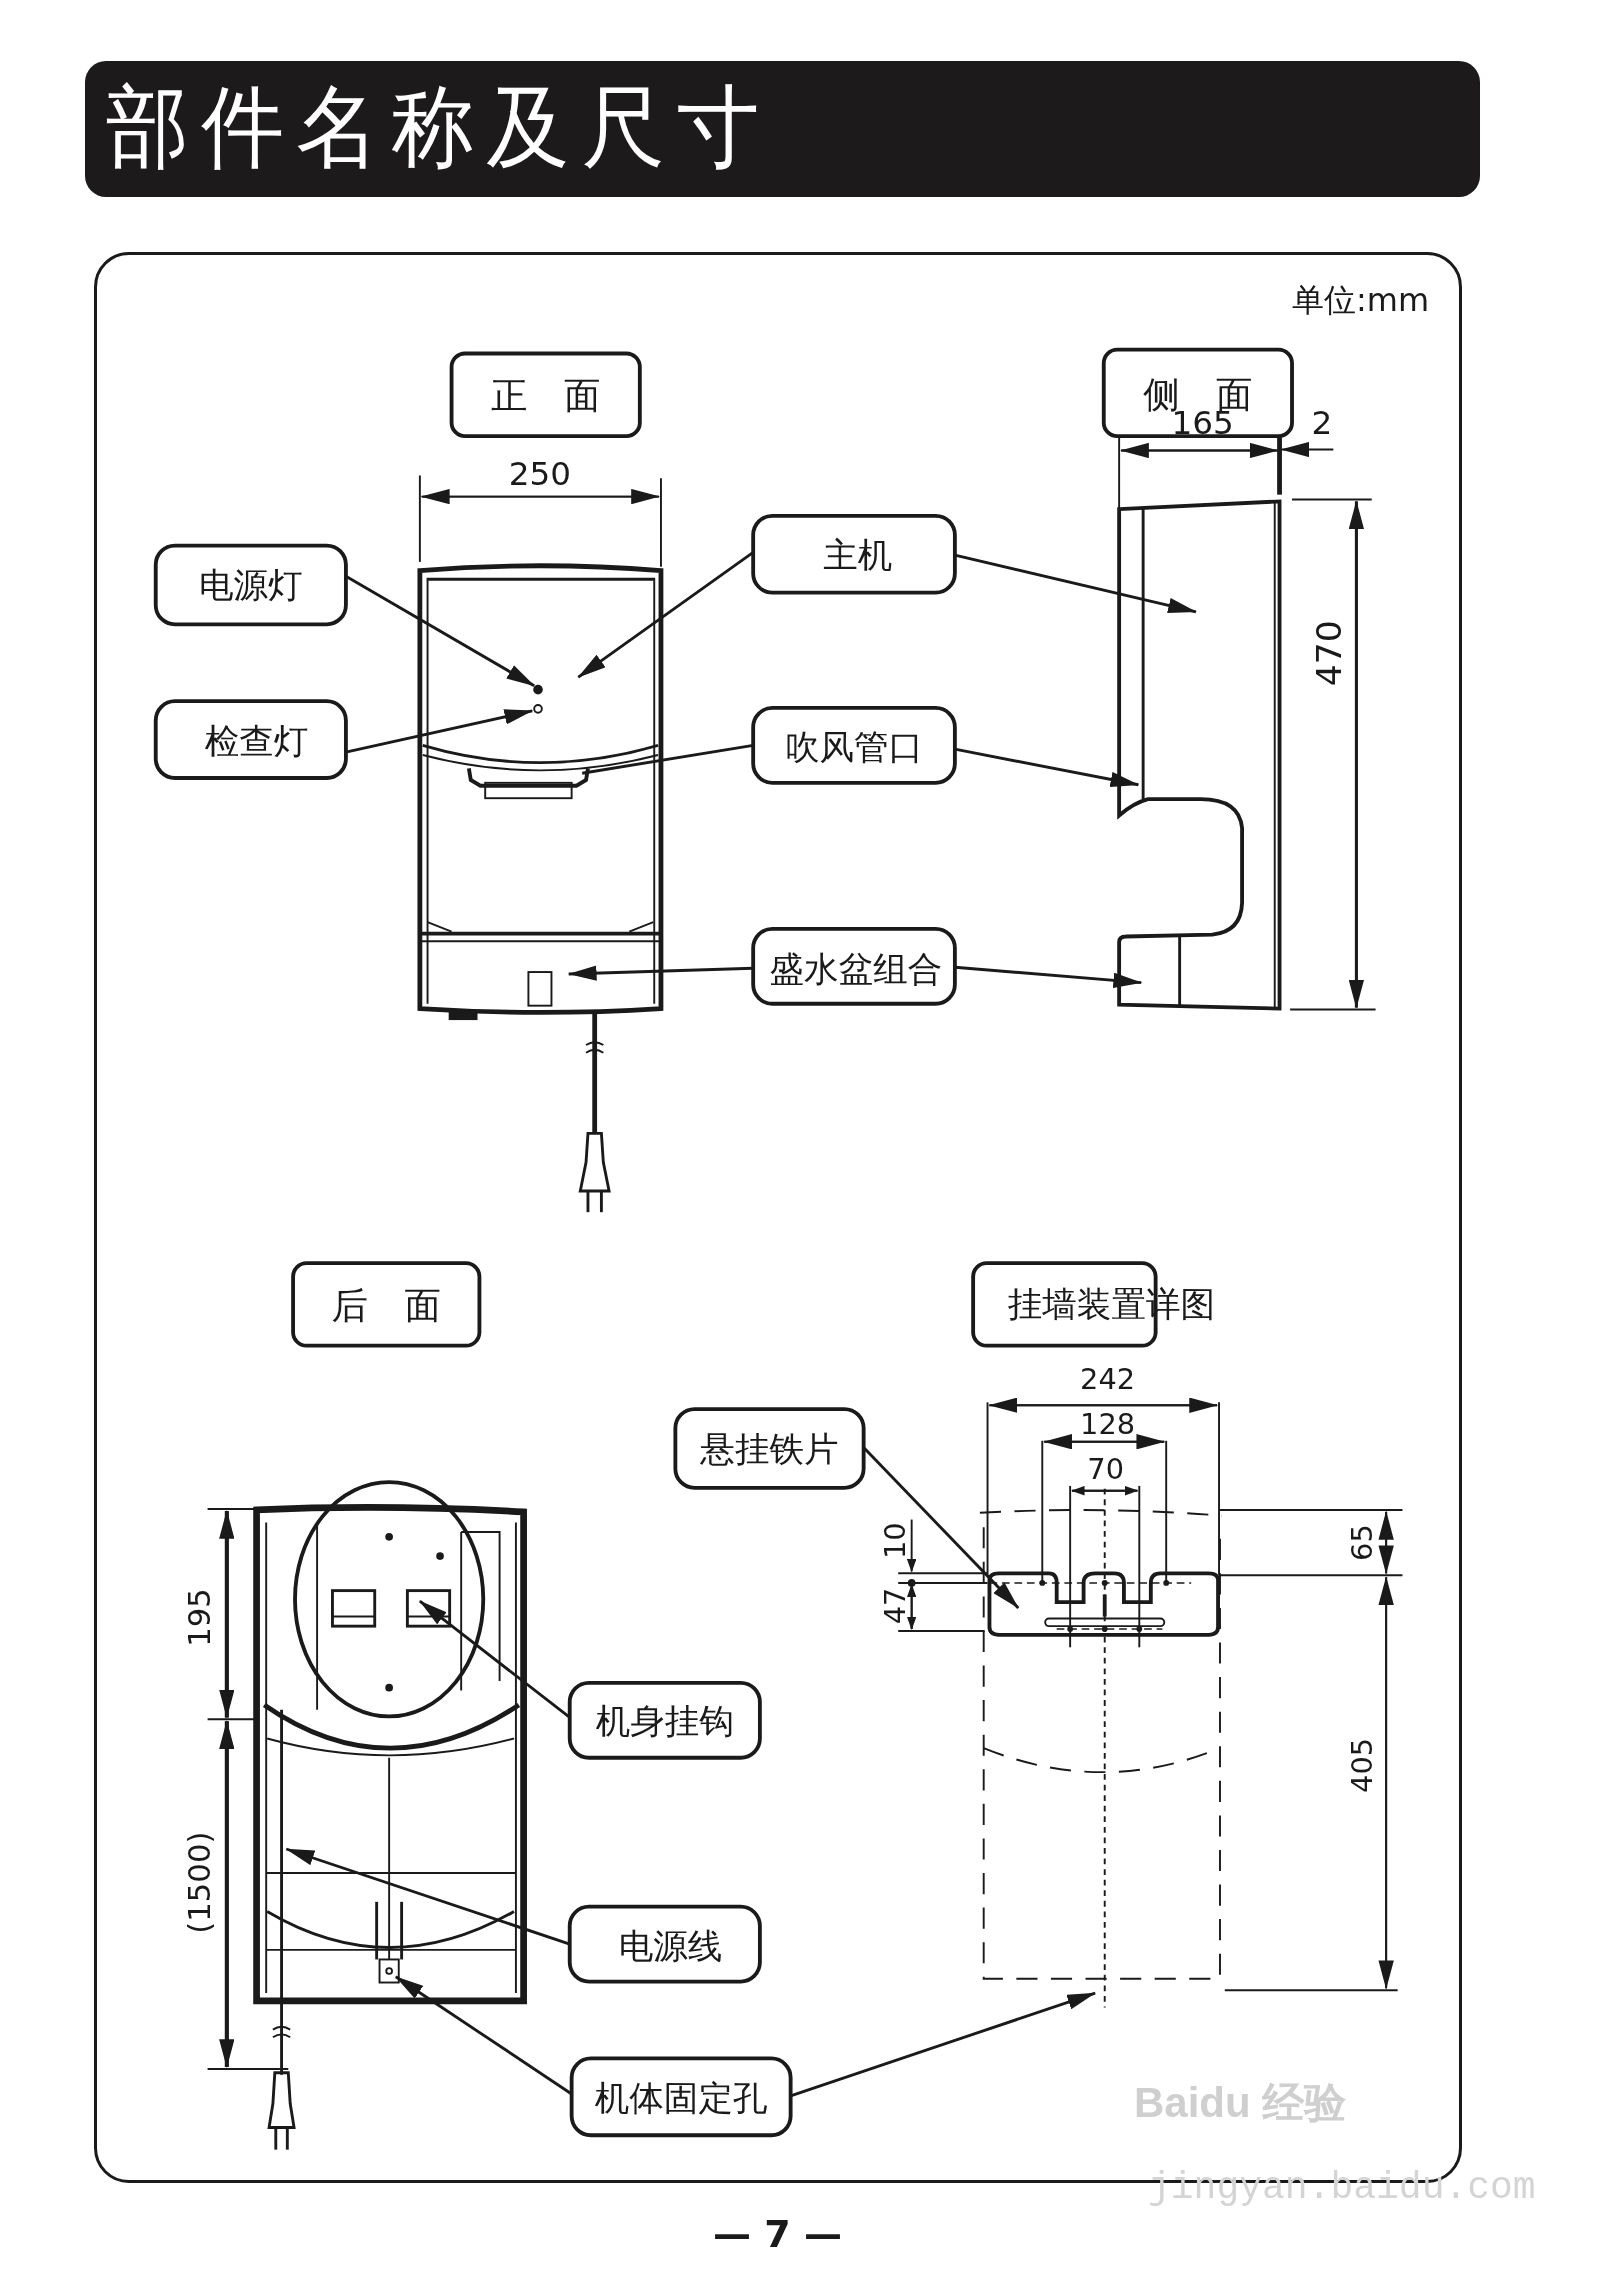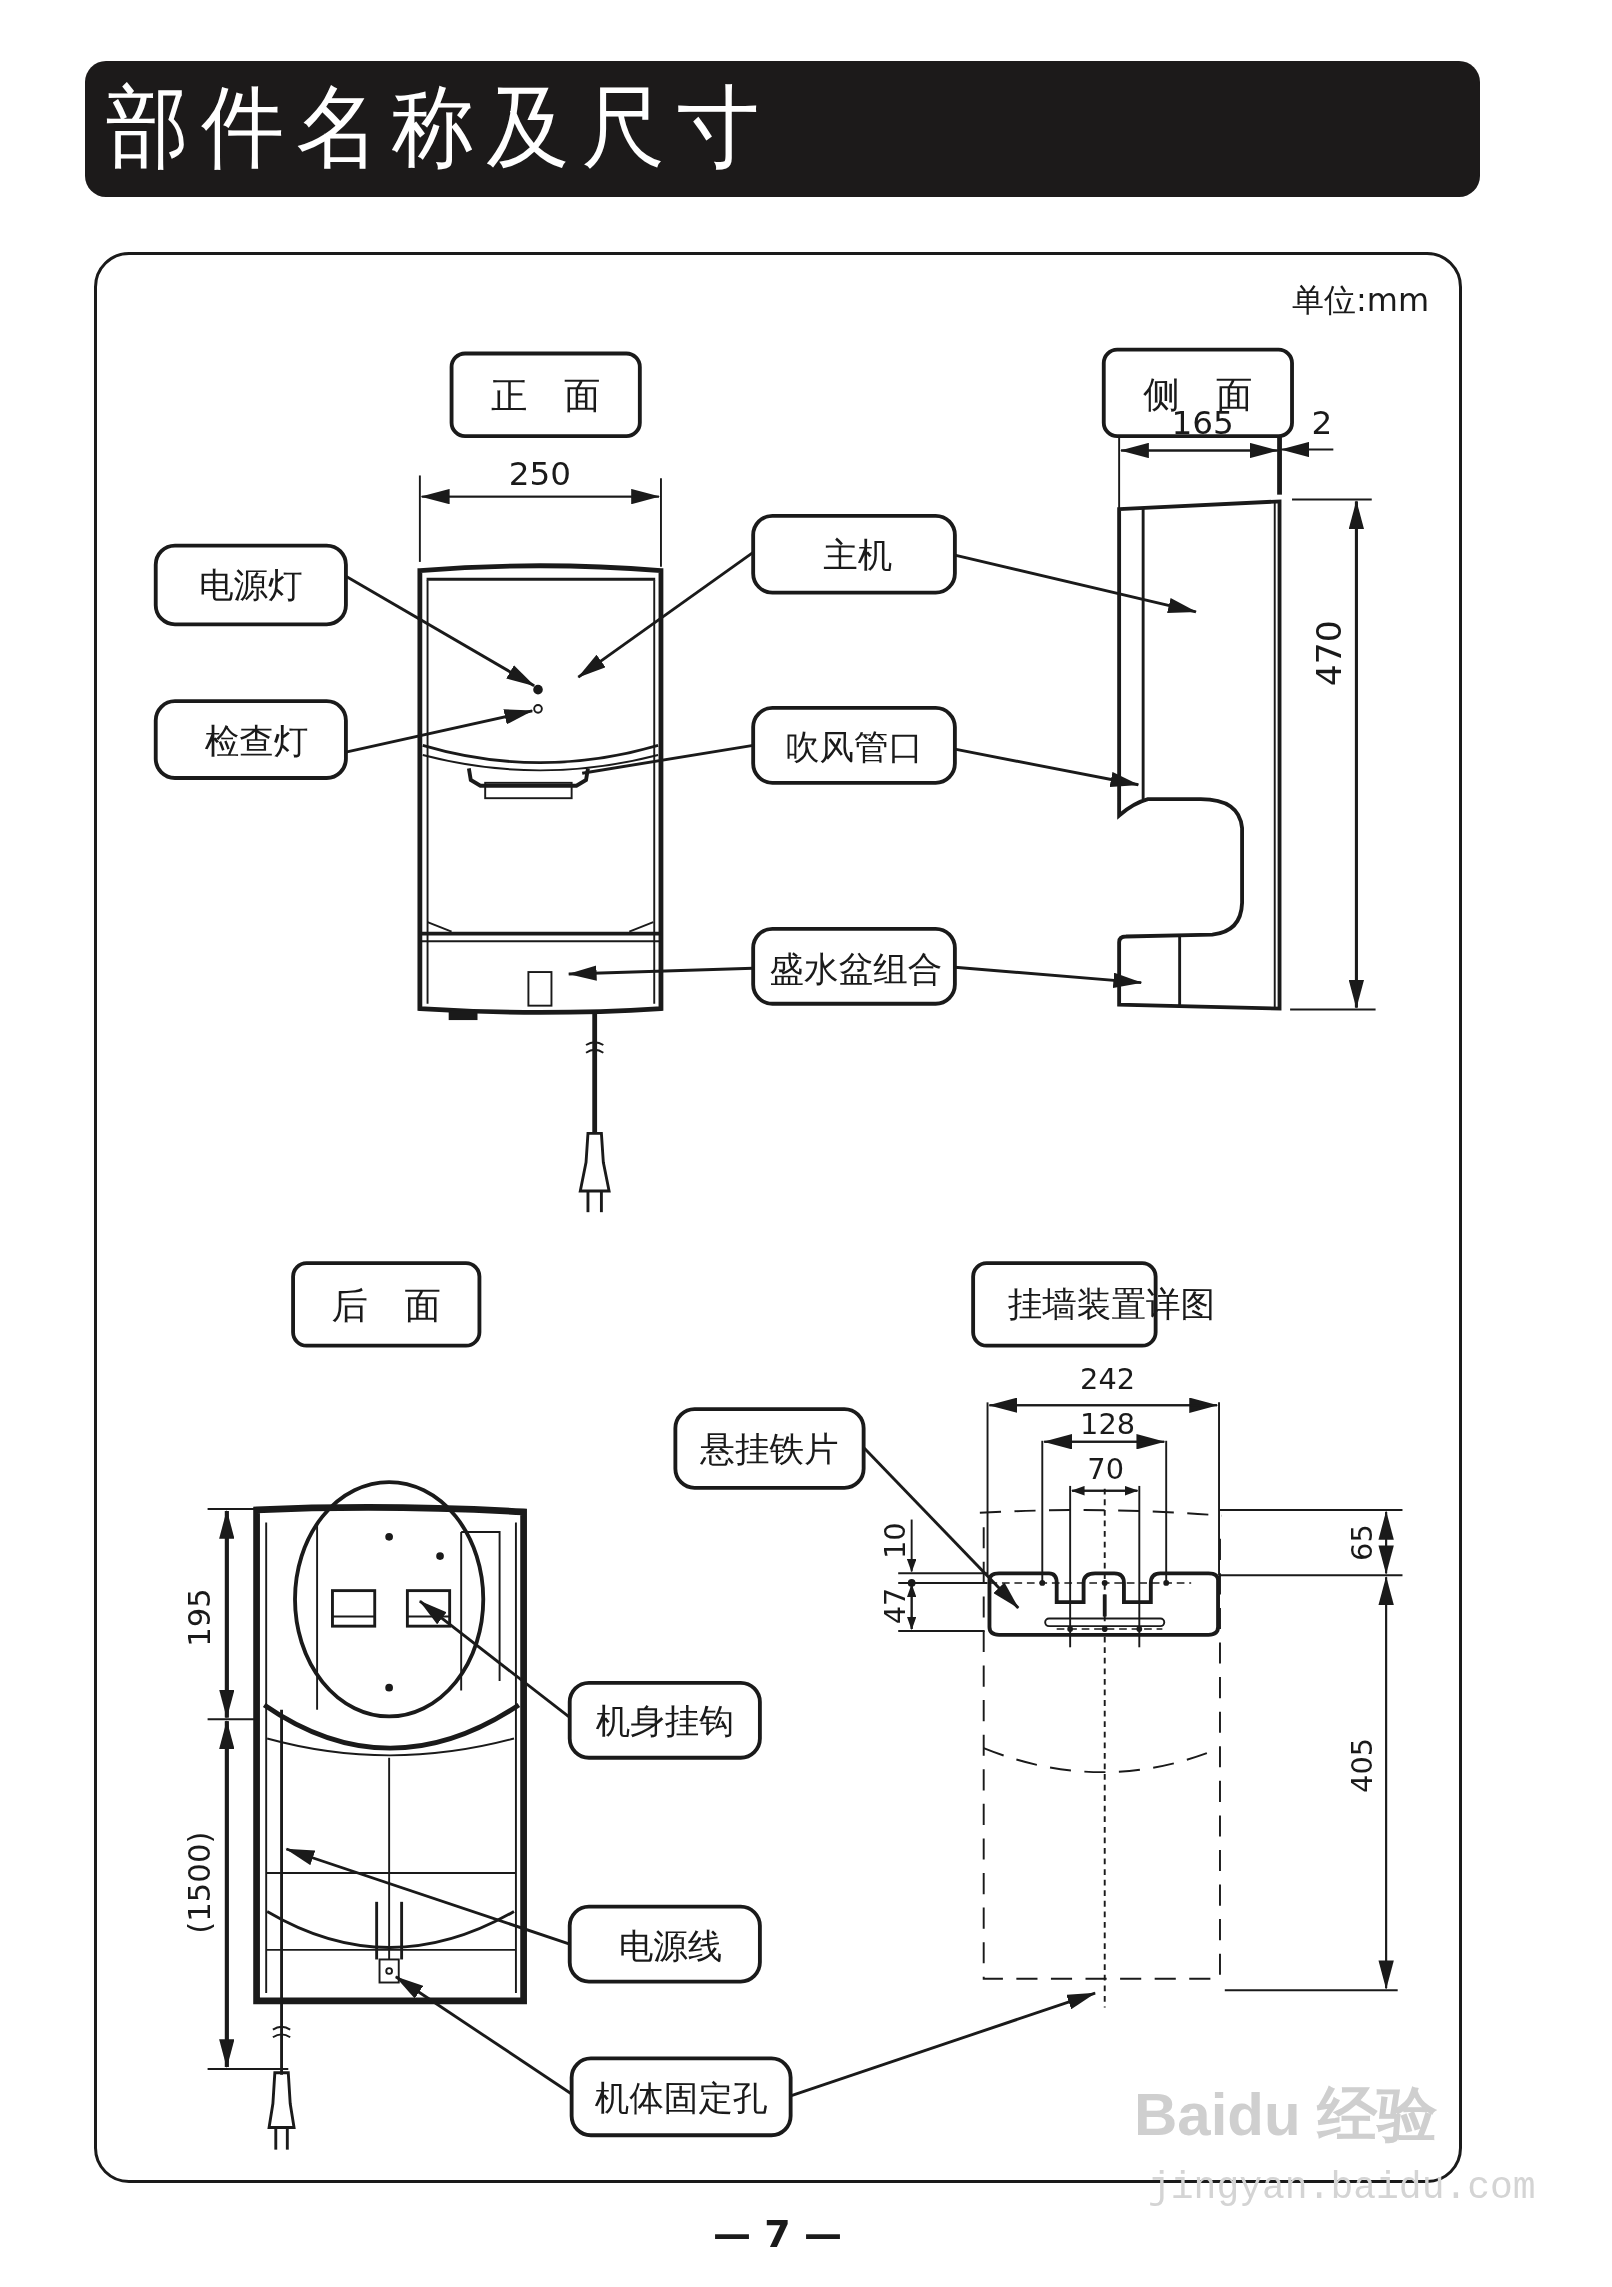--- a/index.html
+++ b/index.html
@@ -5,21 +5,21 @@
     html, body { margin: 0; padding: 0; background: #ffffff; }
     body { width: 1612px; height: 2287px; position: relative; overflow: hidden; font-family: "DejaVu Sans", sans-serif; color: #1a1a1a; }
     .title-bar { position: absolute; left: 85px; top: 61px; width: 1395px; height: 136px; background: #1c1a1a; border-radius: 21px; }
     .title-text { position: absolute; left: 106px; top: 69px; font-size: 90px; color: #ffffff; letter-spacing: 13.4px; line-height: 115px; font-family: "DejaVu Sans", sans-serif; transform: scaleX(0.92); transform-origin: left center; }
     .frame { position: absolute; left: 94px; top: 252px; width: 1368px; height: 1931px; border: 3.8px solid #1a1a1a; border-radius: 35px; box-sizing: border-box; }
     svg.drawing { position: absolute; left: 0; top: 0; }
     .svgtext { font-family: "DejaVu Sans", sans-serif; fill: #1a1a1a; }
     .cjk { font-family: "DejaVu Sans", sans-serif; fill: #1a1a1a; }
     .unit { position: absolute; left: 1276px; top: 279px; font-size: 32px; margin-left: 16px; }
     .page-num { position: absolute; left: 713px; top: 2212px; font-size: 38px; font-weight: bold; }
-    .watermark { position: absolute; left: 1134px; top: 2075px; color: #cfcfcf; font-size: 60px; font-weight: bold; font-family: "Liberation Sans", sans-serif; }
+    .watermark { position: absolute; left: 1134px; top: 2075px; color: #cfcfcf; font-size: 42px; font-weight: bold; font-family: "Liberation Sans", sans-serif; }
     .watermark-sub { position: absolute; left: 1148px; top: 2166px; color: #d4d4d4; font-size: 38px; font-family: Liberation Mono, monospace; }
   </style>
 </head>
 <body>
 
 <div class="title-bar"></div>
 <div class="title-text">部件名称及尺寸</div>
 <div class="frame"></div>
 <div class="unit">单位:mm</div>
 

